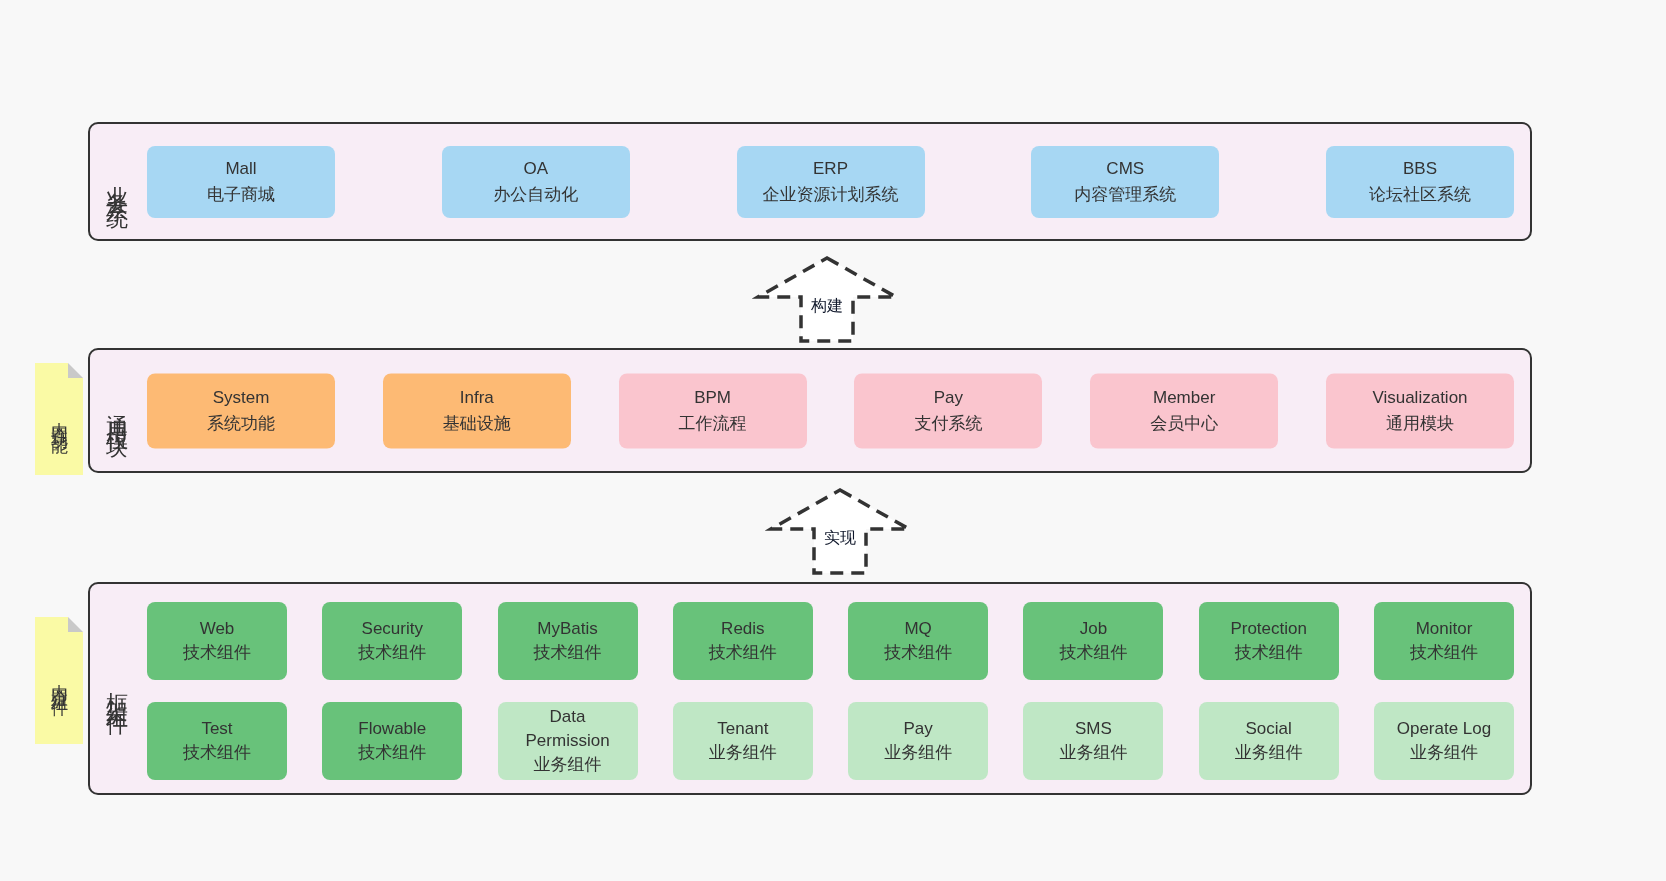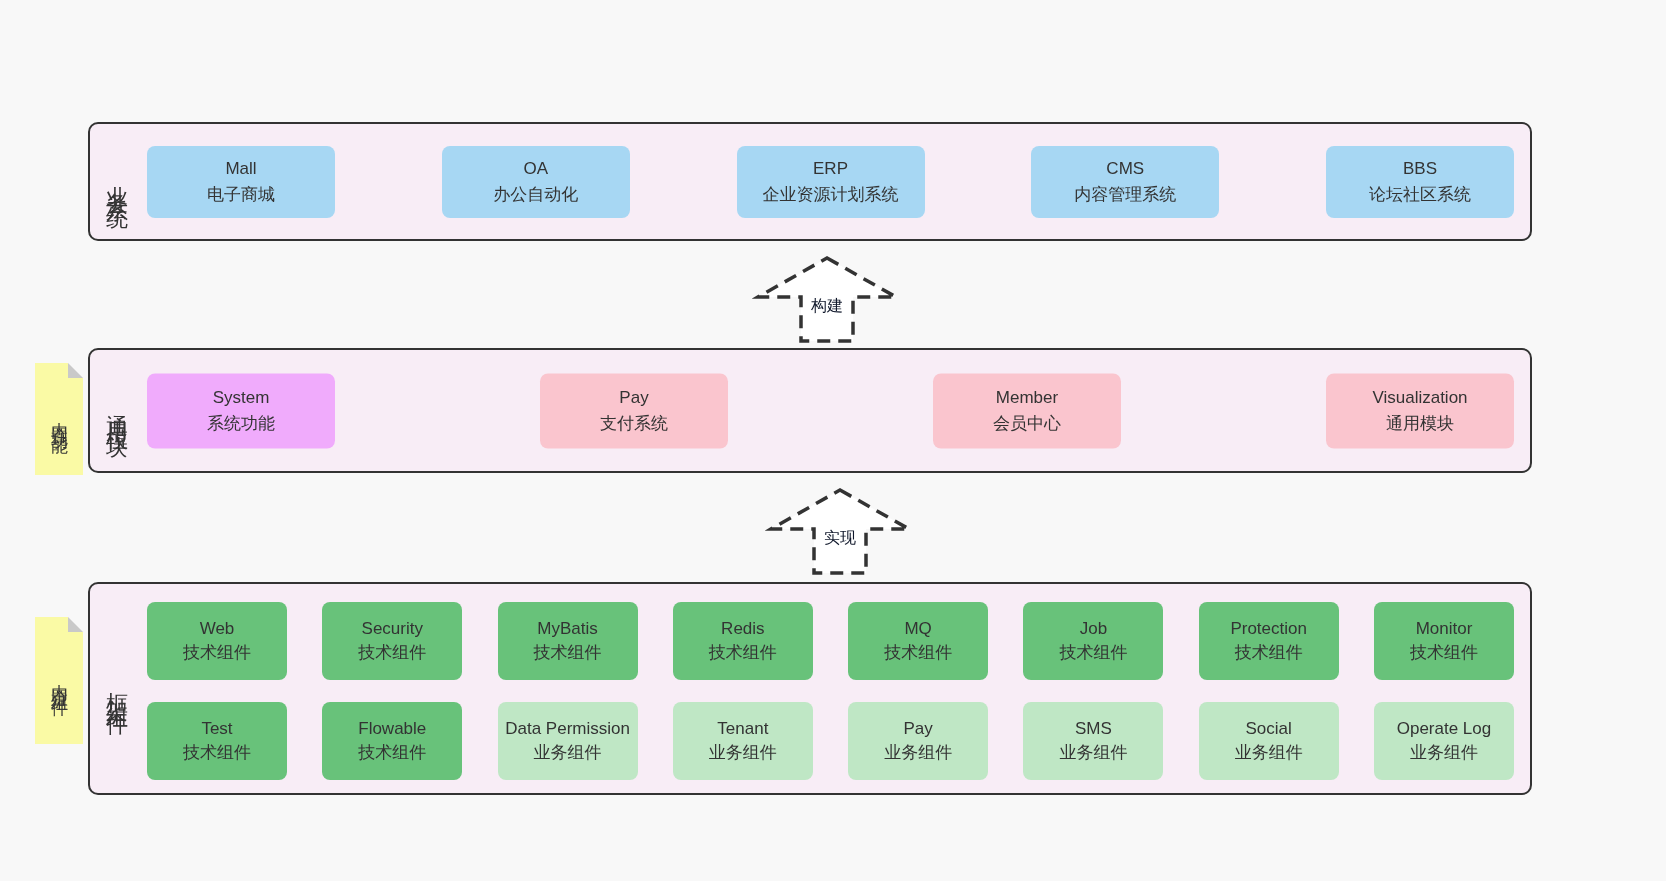--- a/index.html
+++ b/index.html
@@ -47,23 +47,23 @@
     border-radius:8px;
     display:flex;
     flex-direction:column;
     align-items:center;
     justify-content:center;
     text-align:center;
     font-size:17px;
     line-height:26px;
   }
   .panel-modules .box { height:75px; }
-  .panel-components .box { width:140px; height:78px; line-height:24px; padding:4px; }
+  .panel-components .box { width:140px; height:78px; line-height:24px; padding:16px; }
   .blue   { background:#a7d7f3; }
-  .red    { background:#f0abfc; }
+  .red    { background:#fdba74; }
   .pink   { background:#fac5ce; }
   .gdark  { background:#68c27a; }
   .glight { background:#bfe7c5; }
   .sticky {
     position:absolute;
     left:35px;
     width:48px;
     background:#fafaa5;
     display:flex;
     align-items:center;
@@ -141,20 +141,28 @@
 <div class="sticky sticky-modules">
   <span class="sticky-text">内置功能</span>
 </div>
 <div class="panel panel-modules">
   <div class="side-label">通用模块</div>
   <div class="box-row row-center">
     <div class="box red">
       <span>System</span>
       <span>系统功能</span>
     </div>
+    <div class="box red">
+      <span>Infra</span>
+      <span>基础设施</span>
+    </div>
+    <div class="box pink">
+      <span>BPM</span>
+      <span>工作流程</span>
+    </div>
     <div class="box pink">
       <span>Pay</span>
       <span>支付系统</span>
     </div>
     <div class="box pink">
       <span>Member</span>
       <span>会员中心</span>
     </div>
     <div class="box pink">
       <span>Visualization</span>

